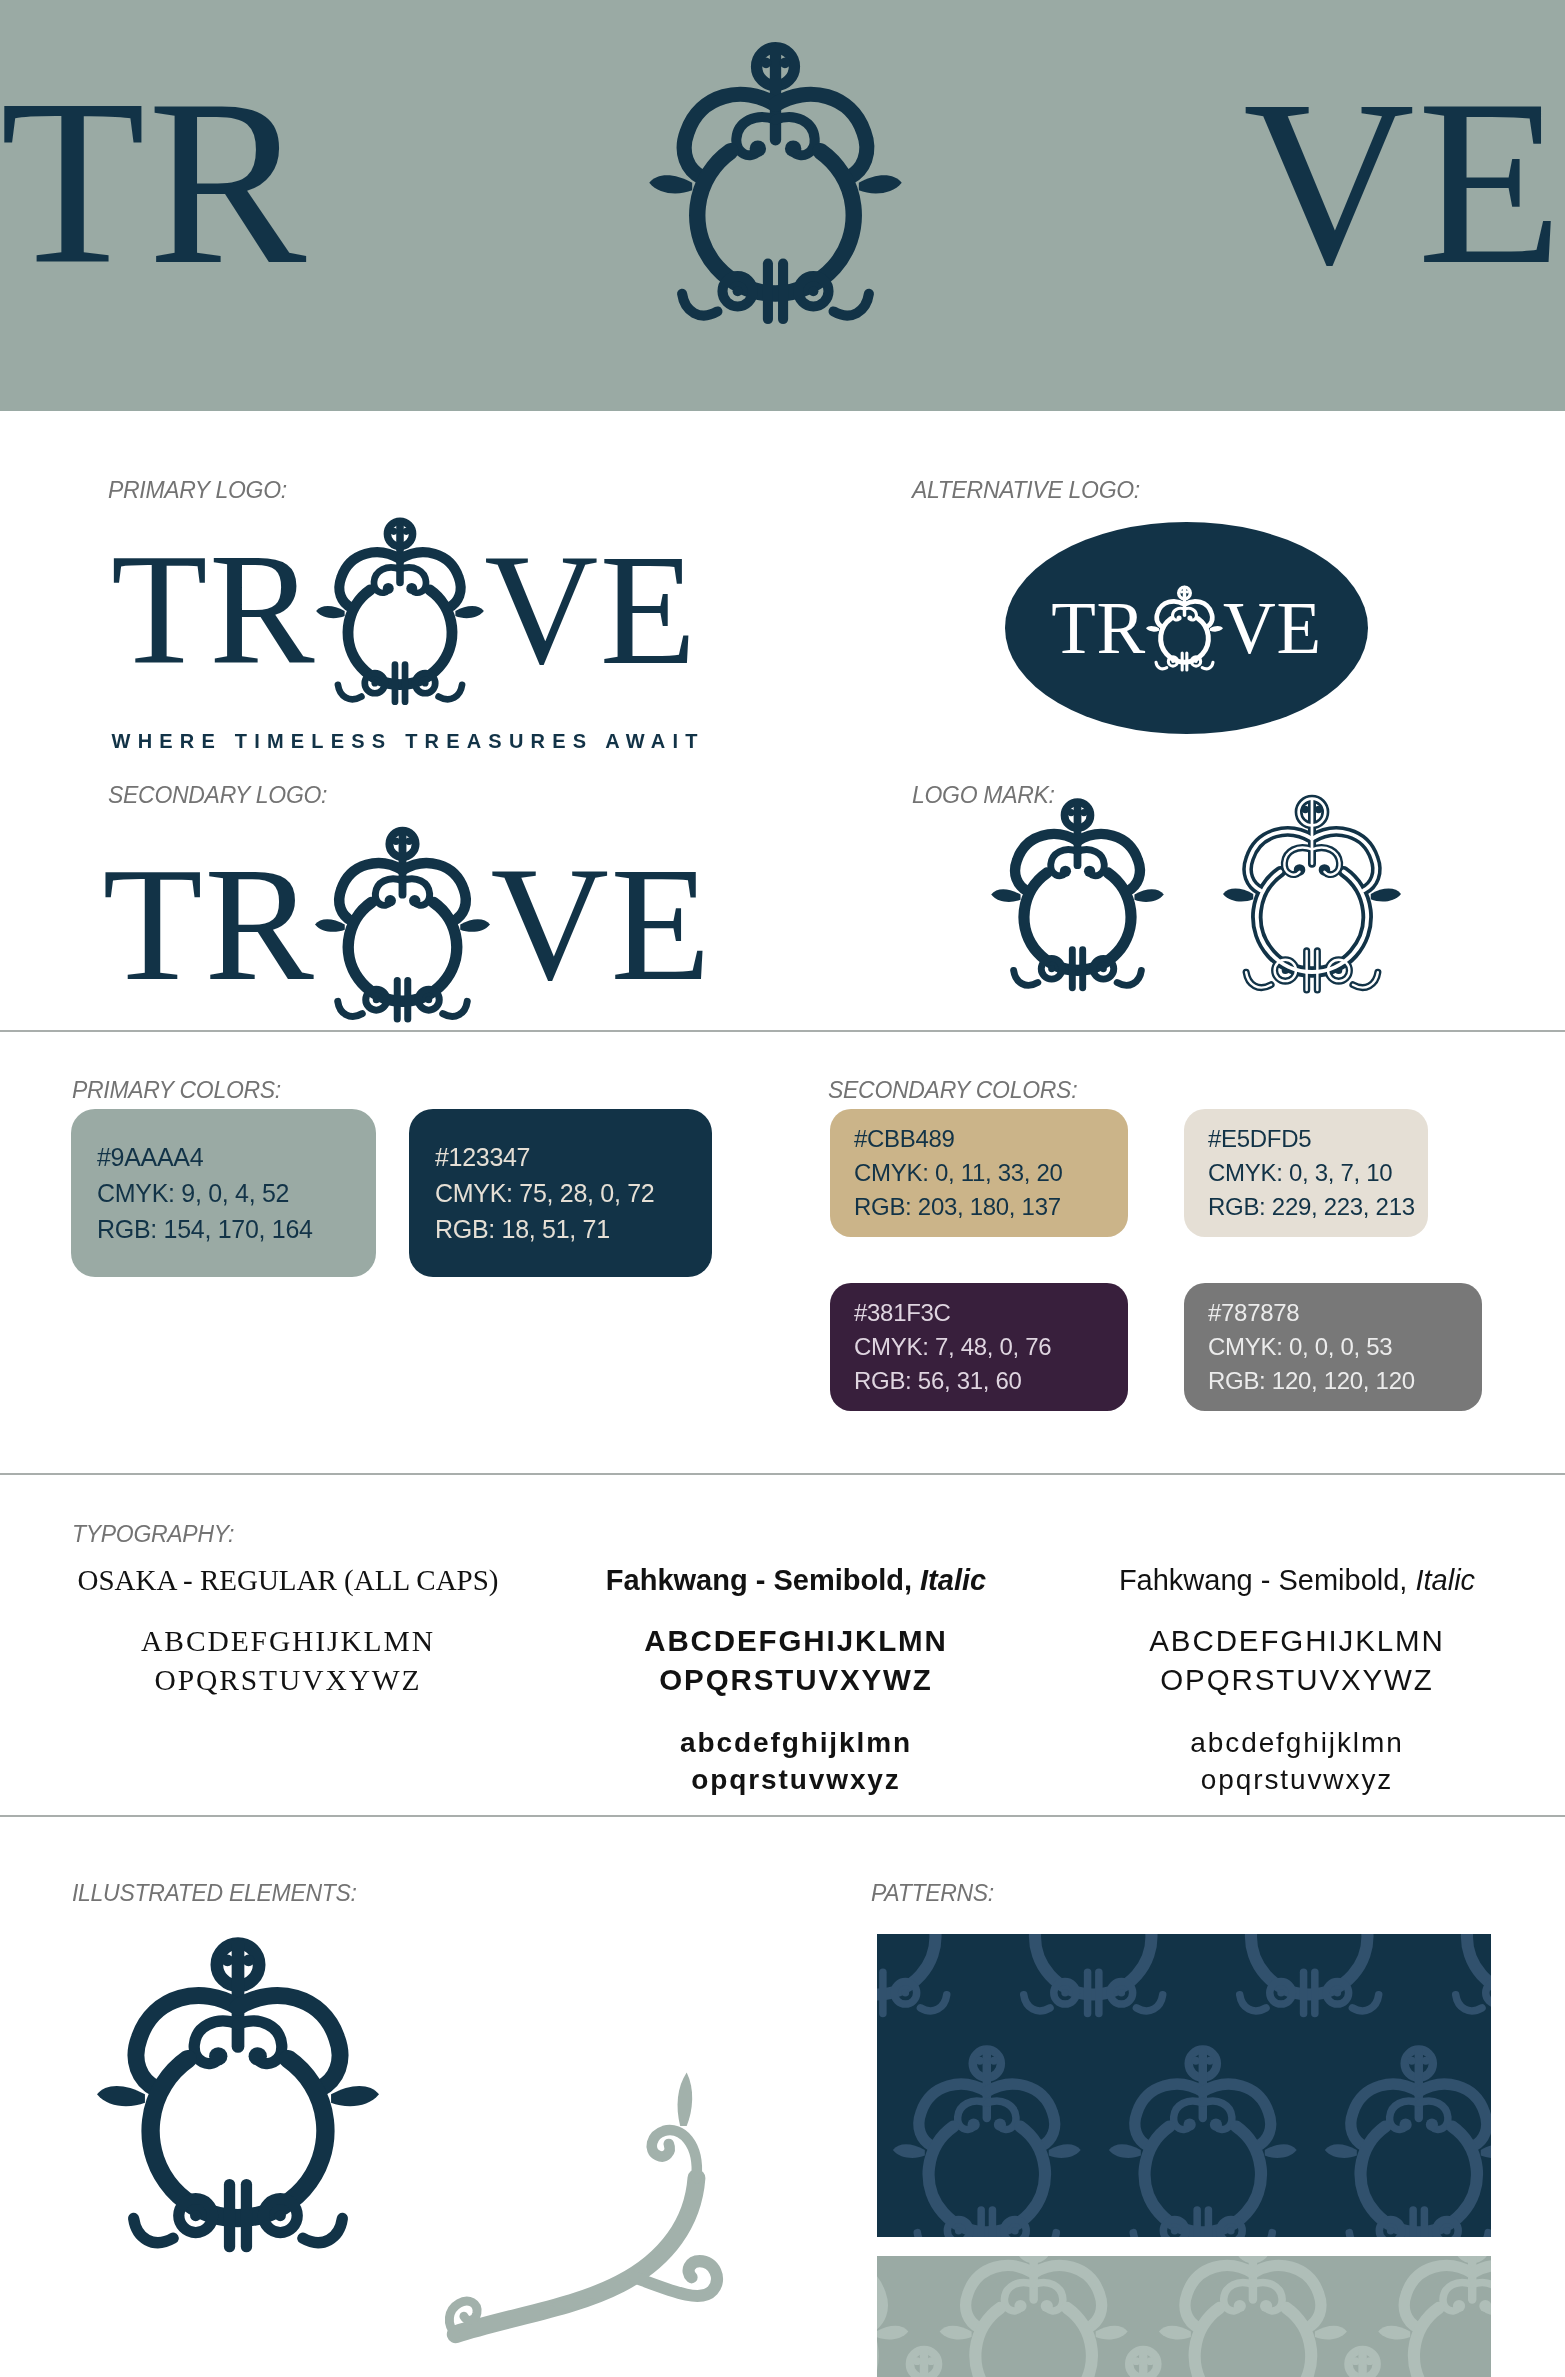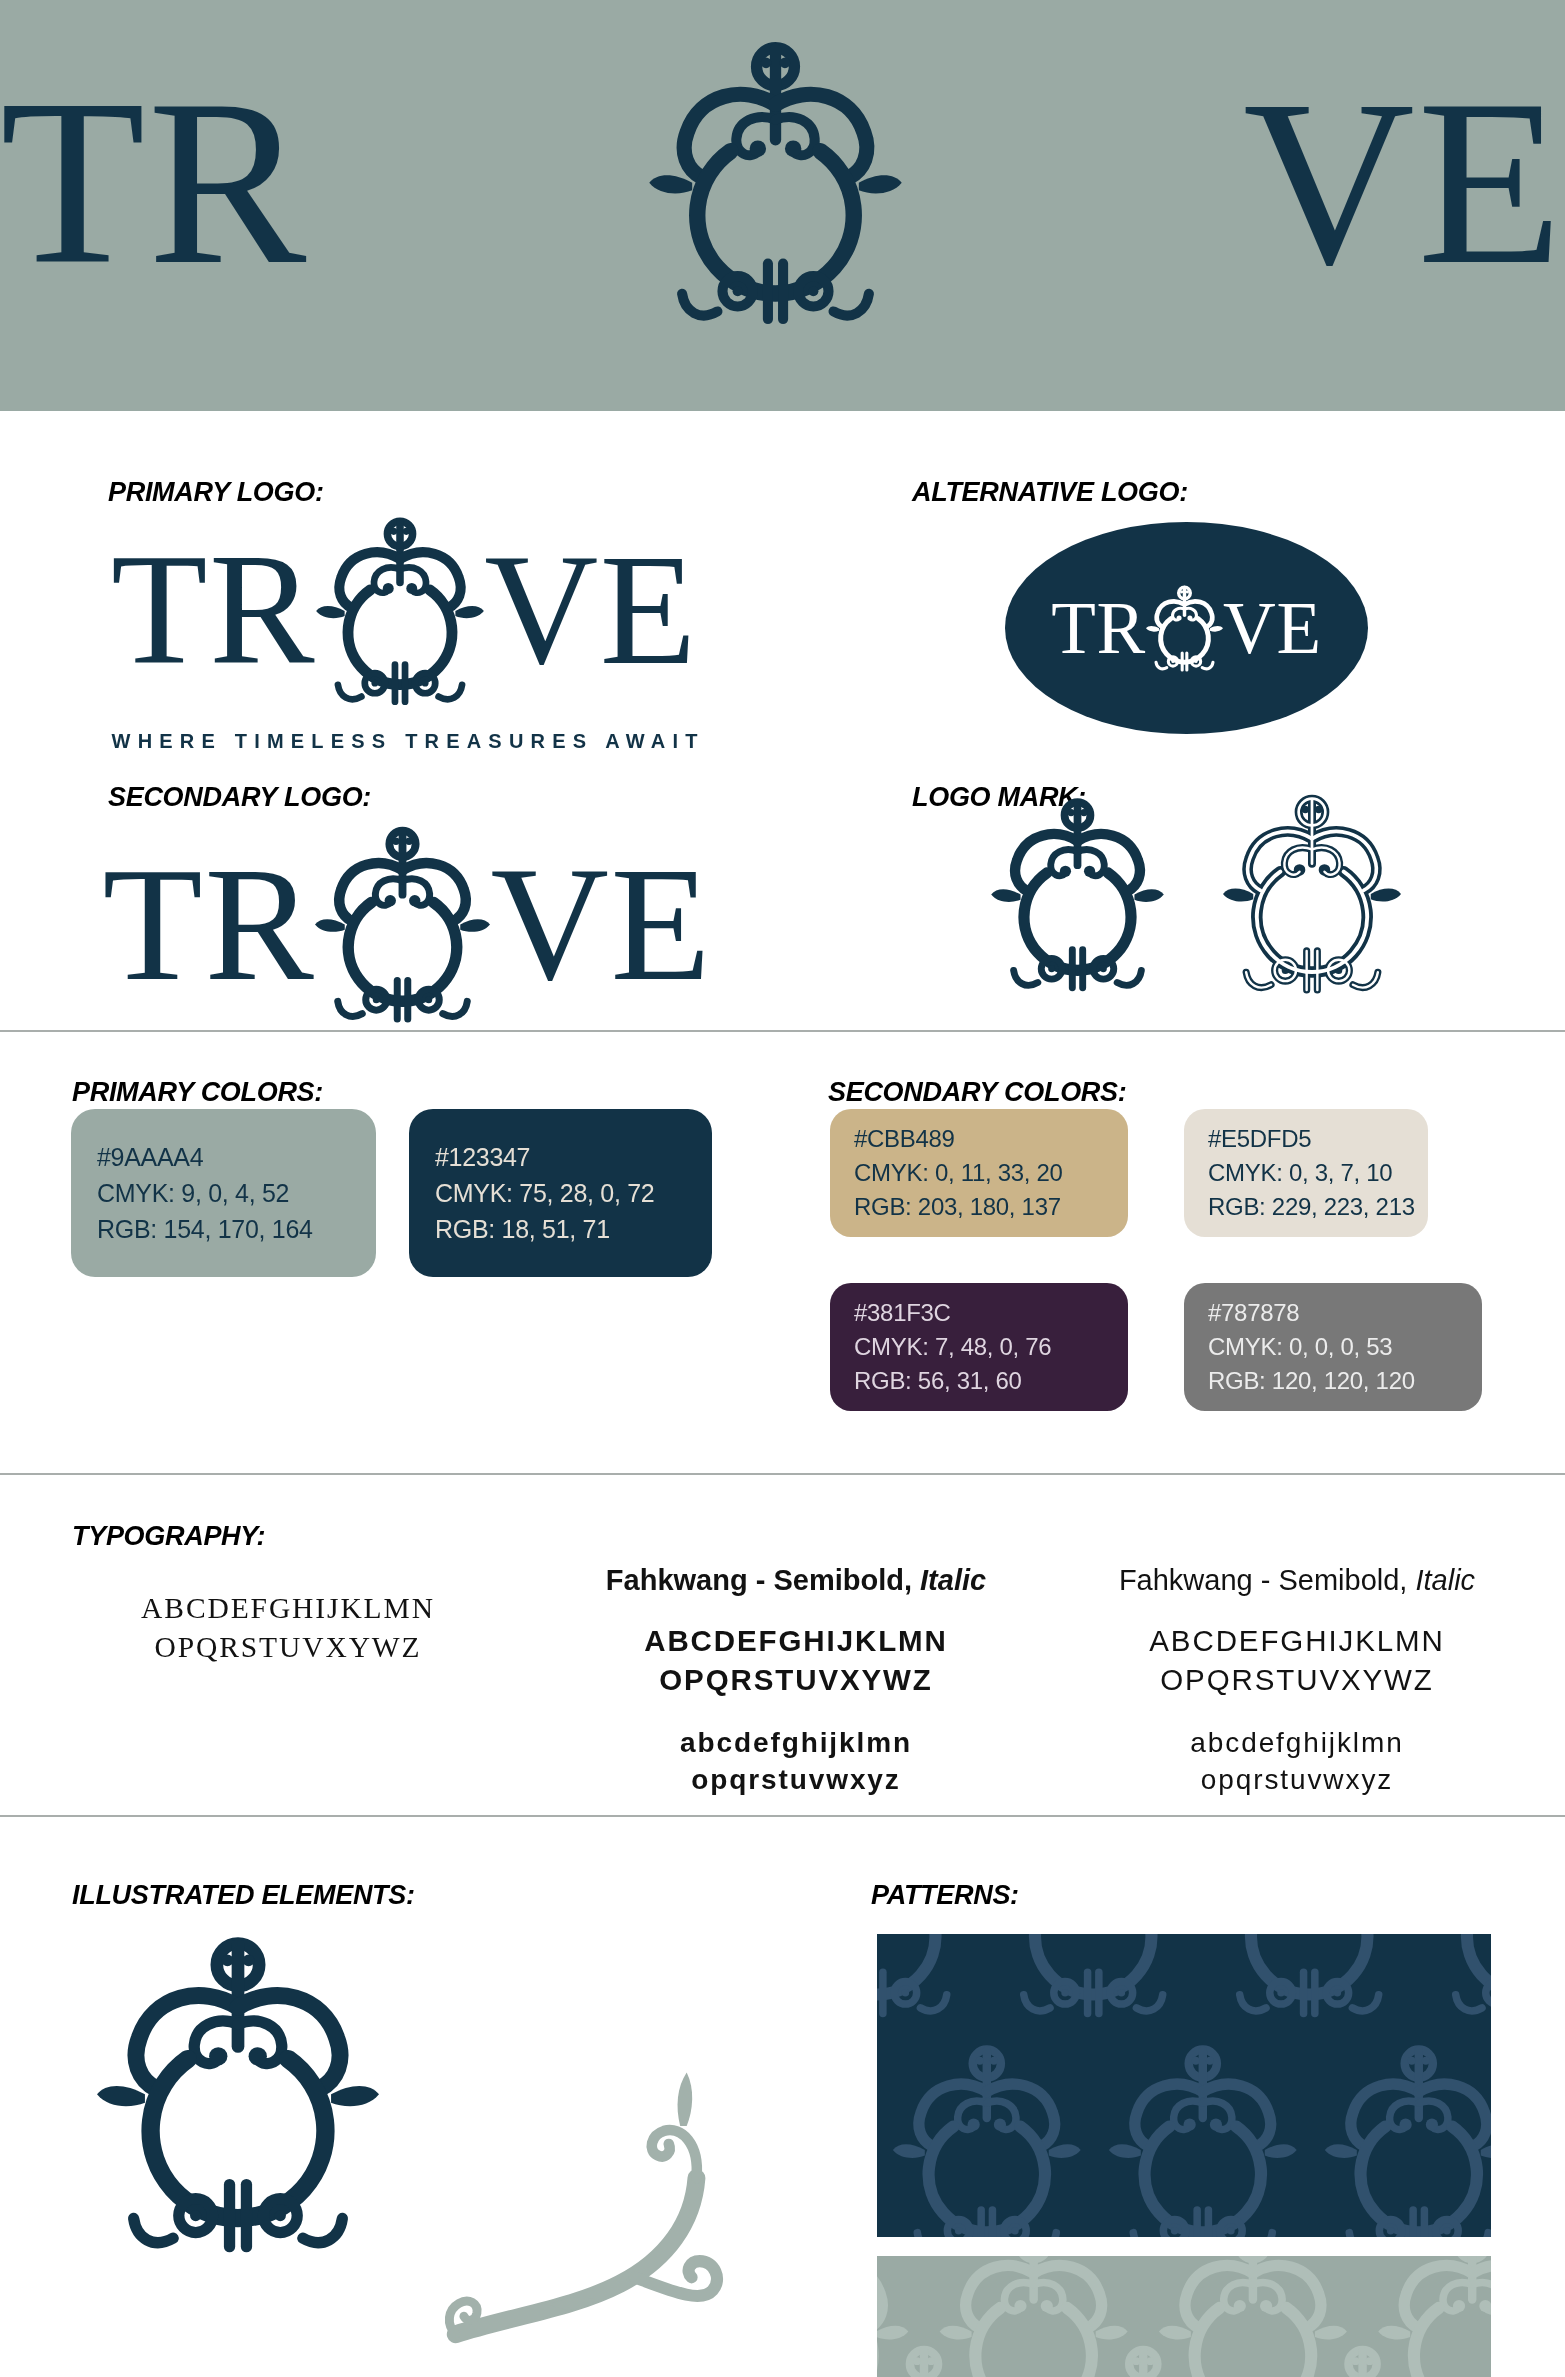--- a/index.html
+++ b/index.html
@@ -19,21 +19,21 @@
   .orn-inline{flex:0 0 auto;}
 
   
   .w13{stroke-width:calc(var(--k,1) * 13px);}
   .w12{stroke-width:calc(var(--k,1) * 12px);}
   .w9 {stroke-width:calc(var(--k,1) * 9px);}
   .w8 {stroke-width:calc(var(--k,1) * 8px);}
   .orn-f{opacity:var(--fop,1);}
 
   
-  .lbl{position:absolute;color:#000000;font-size:27px;font-weight:700;font-style:italic;
+  .lbl{position:absolute;color:#737373;font-size:23px;font-weight:400;font-style:italic;
        letter-spacing:-0.3px;white-space:nowrap;}
 
   
   .hr{position:absolute;left:0;width:1565px;height:1.9px;background:#A9AEAC;}
 
   
   .primary-logo{position:absolute;left:91px;top:506px;width:627px;display:flex;
                 flex-direction:column;align-items:center;}
   .tagline{margin-top:16.3px;color:#123347;font-size:20px;font-weight:700;
            letter-spacing:0.36em;text-indent:0.36em;white-space:nowrap;}
@@ -208,20 +208,21 @@
     <div class="line">#787878</div>
     <div class="line">CMYK: 0, 0, 0, 53</div>
     <div class="line">RGB: 120, 120, 120</div>
   </div>
 
   <div class="hr" style="top:1473px;"></div>
 
   <div class="lbl" style="left:72px;top:1521px;">TYPOGRAPHY:</div>
 
   <div class="typo-col t-serif" style="left:50px;top:1564px;width:476px;">
+    <div class="typo-title">OSAKA - REGULAR (ALL CAPS)</div>
     <div class="typo-upper">
       <div>ABCDEFGHIJKLMN</div>
       <div>OPQRSTUVXYWZ</div>
     </div>
   </div>
 
   <div class="typo-col t-sans-sb" style="left:564px;top:1564px;width:464px;">
     <div class="typo-title"><span>Fahkwang - Semibold, </span><span class="it">Italic</span></div>
     <div class="typo-upper">
       <div>ABCDEFGHIJKLMN</div>

